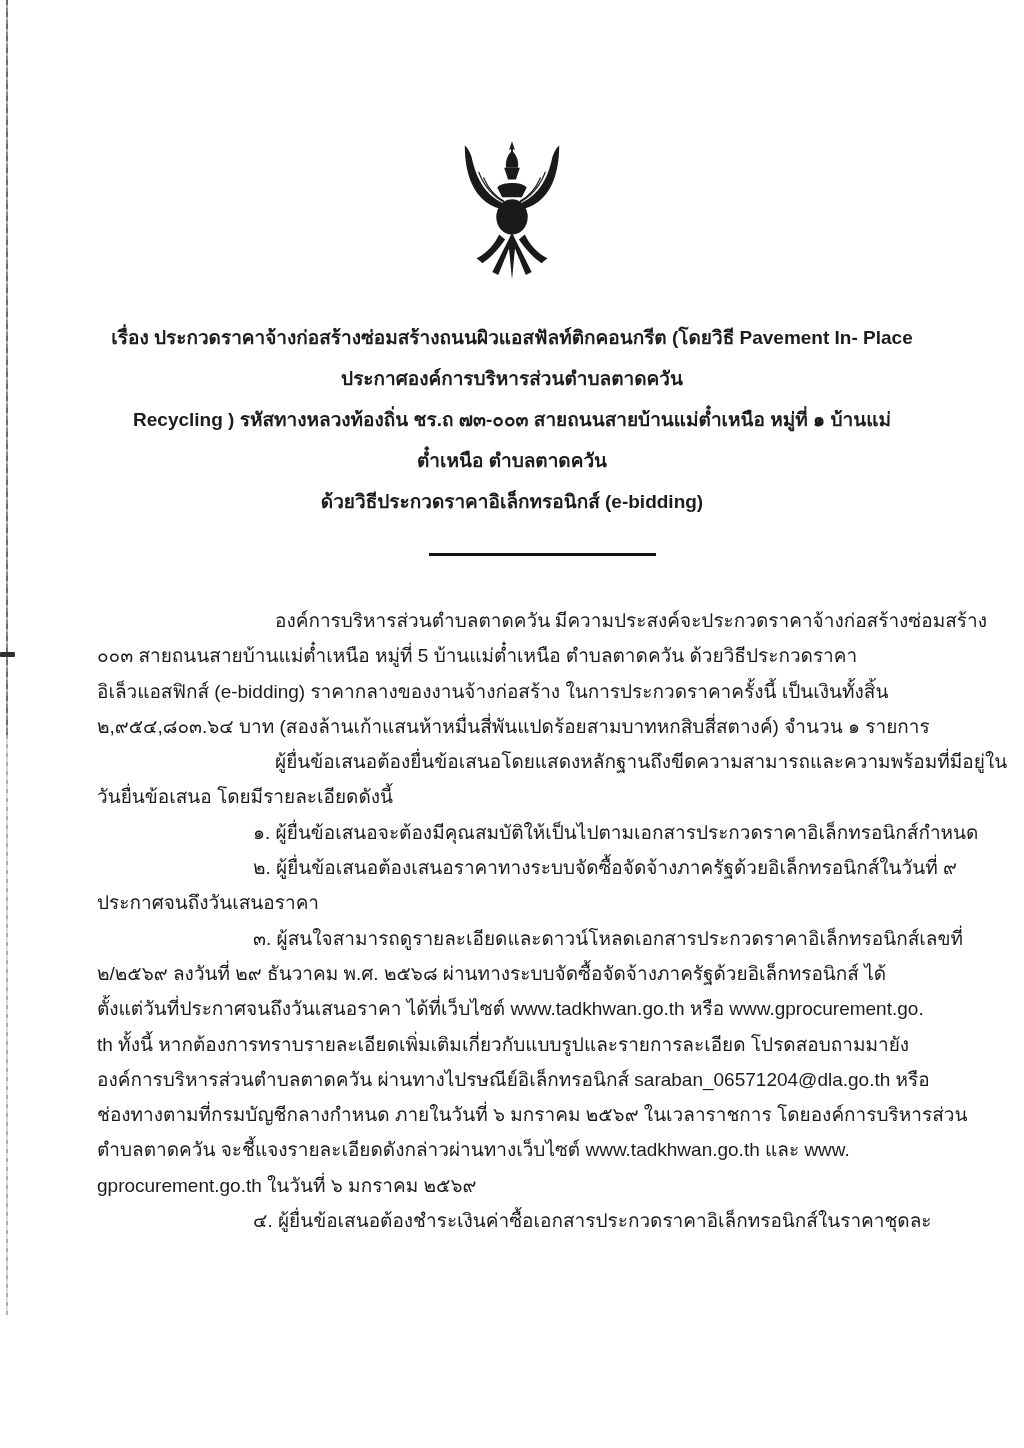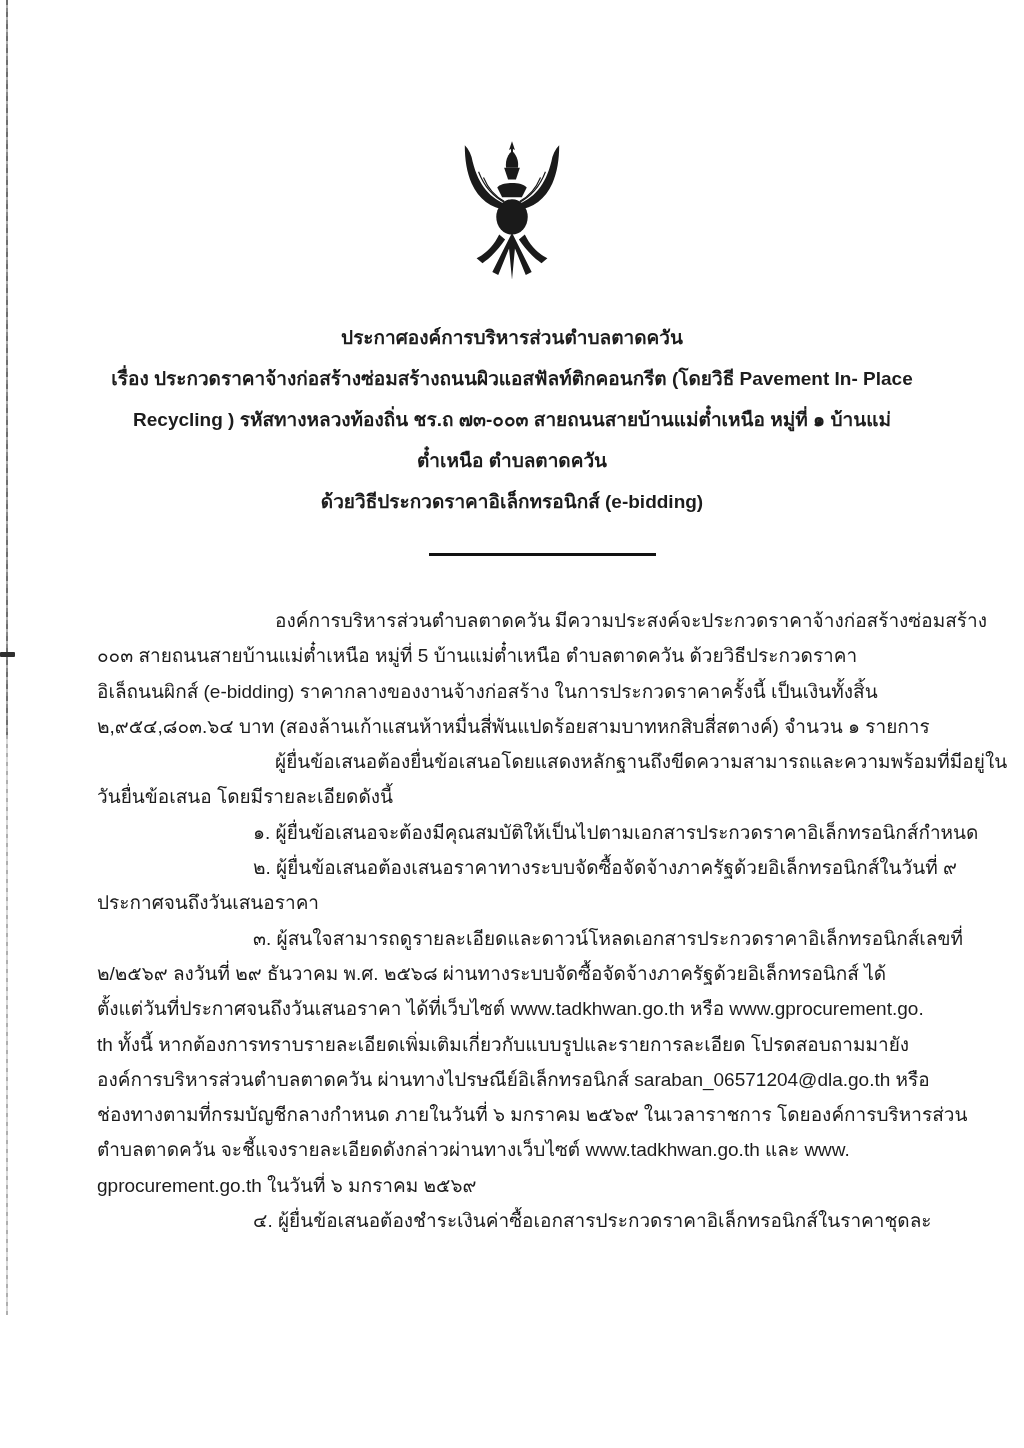--- a/index.html
+++ b/index.html
@@ -80,33 +80,33 @@
     <g stroke="#1a1a1a" stroke-width="1.2" fill="none">
       <path d="M66 66 C78 60 88 50 94 34"></path>
       <path d="M54 66 C42 60 32 50 26 34"></path>
       <path d="M68 64 C76 60 84 52 89 40"></path>
       <path d="M52 64 C44 60 36 52 31 40"></path>
     </g>
   </svg>
 </div>
 
 <div class="title-block">
+  <div class="t-line">เรื่อง ประกวดราคาจ้างก่อสร้างซ่อมสร้างถนนผิวแอสฟัลท์ติกคอนกรีต (โดยวิธี Pavement In- Place</div>
   <div class="t-line">ประกาศองค์การบริหารส่วนตำบลตาดควัน</div>
-  <div class="t-line">เรื่อง ประกวดราคาจ้างก่อสร้างซ่อมสร้างถนนผิวแอสฟัลท์ติกคอนกรีต (โดยวิธี Pavement In- Place</div>
   <div class="t-line">Recycling ) รหัสทางหลวงท้องถิ่น ชร.ถ ๗๓-๐๐๓ สายถนนสายบ้านแม่ต๋ำเหนือ หมู่ที่ ๑ บ้านแม่</div>
   <div class="t-line">ต๋ำเหนือ ตำบลตาดควัน</div>
   <div class="t-line">ด้วยวิธีประกวดราคาอิเล็กทรอนิกส์ (e-bidding)</div>
 </div>
 
 <div class="rule"></div>
 
 <div class="body-block">
   <div class="line ind-para">องค์การบริหารส่วนตำบลตาดควัน มีความประสงค์จะประกวดราคาจ้างก่อสร้างซ่อมสร้าง</div>
   <div class="line">๐๐๓ สายถนนสายบ้านแม่ต๋ำเหนือ หมู่ที่ 5 บ้านแม่ต๋ำเหนือ ตำบลตาดควัน ด้วยวิธีประกวดราคา</div>
-  <div class="line">อิเล็ถนนผิกส์ (e-bidding) ราคากลางของงานจ้างก่อสร้าง ในการประกวดราคาครั้งนี้ เป็นเงินทั้งสิ้น</div>
+  <div class="line">อิเล็วแอสฟิกส์ (e-bidding) ราคากลางของงานจ้างก่อสร้าง ในการประกวดราคาครั้งนี้ เป็นเงินทั้งสิ้น</div>
   <div class="line">๒,๙๕๔,๘๐๓.๖๔ บาท (สองล้านเก้าแสนห้าหมื่นสี่พันแปดร้อยสามบาทหกสิบสี่สตางค์)  จำนวน ๑ รายการ</div>
   <div class="line ind-para">ผู้ยื่นข้อเสนอต้องยื่นข้อเสนอโดยแสดงหลักฐานถึงขีดความสามารถและความพร้อมที่มีอยู่ใน</div>
   <div class="line">วันยื่นข้อเสนอ โดยมีรายละเอียดดังนี้</div>
   <div class="line ind-item">๑. ผู้ยื่นข้อเสนอจะต้องมีคุณสมบัติให้เป็นไปตามเอกสารประกวดราคาอิเล็กทรอนิกส์กำหนด</div>
   <div class="line ind-item">๒. ผู้ยื่นข้อเสนอต้องเสนอราคาทางระบบจัดซื้อจัดจ้างภาครัฐด้วยอิเล็กทรอนิกส์ในวันที่ ๙</div>
   <div class="line">ประกาศจนถึงวันเสนอราคา</div>
   <div class="line ind-item">๓. ผู้สนใจสามารถดูรายละเอียดและดาวน์โหลดเอกสารประกวดราคาอิเล็กทรอนิกส์เลขที่</div>
   <div class="line">๒/๒๕๖๙ ลงวันที่ ๒๙ ธันวาคม พ.ศ. ๒๕๖๘ ผ่านทางระบบจัดซื้อจัดจ้างภาครัฐด้วยอิเล็กทรอนิกส์ ได้</div>
   <div class="line">ตั้งแต่วันที่ประกาศจนถึงวันเสนอราคา ได้ที่เว็บไซต์ www.tadkhwan.go.th หรือ www.gprocurement.go.</div>
   <div class="line">th ทั้งนี้ หากต้องการทราบรายละเอียดเพิ่มเติมเกี่ยวกับแบบรูปและรายการละเอียด โปรดสอบถามมายัง</div>

